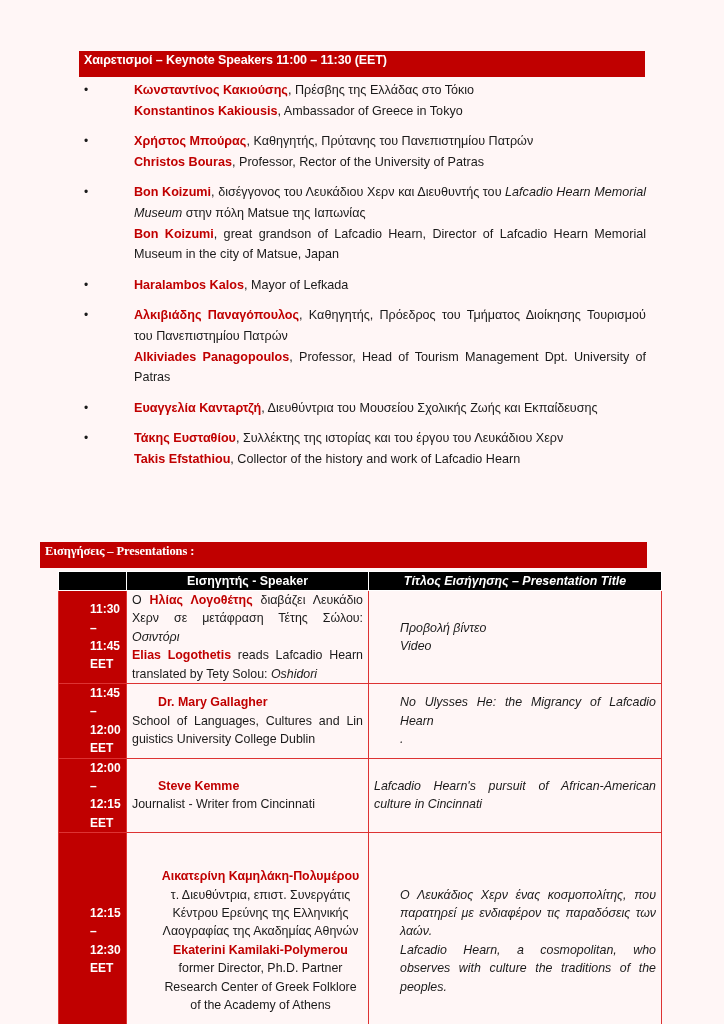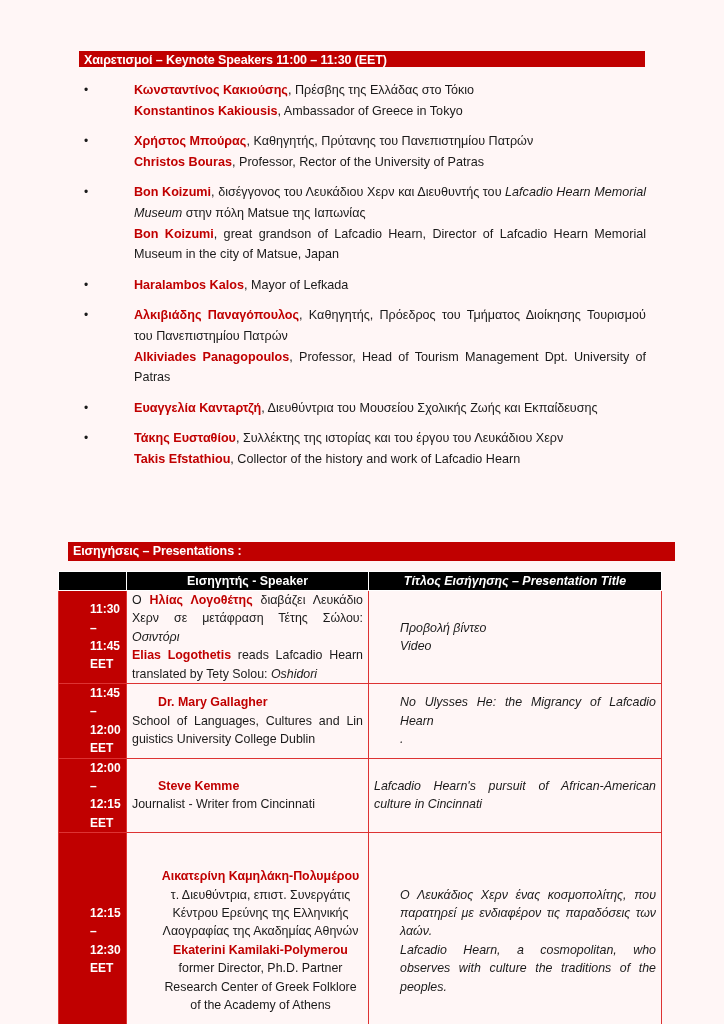--- a/index.html
+++ b/index.html
@@ -5,22 +5,22 @@
   html, body { margin:0; padding:0; }
   body {
     width:724px; height:1024px; background:#fff6f6; position:relative; overflow:hidden;
     font-family:"Liberation Sans", sans-serif; color:#1a1a1a;
   }
   .bar {
     position:absolute; background:#c00000; color:#fff; font-weight:bold;
     font-size:12.5px; line-height:19px; padding-left:5px; box-sizing:border-box;
     letter-spacing:-0.1px;
   }
-  #bar1 { left:79px; top:51px; width:566px; height:16px; }
-  #bar2 { left:68px; top:542px; width:607px; height:19px; }
+  #bar1 { left:79px; top:51px; width:566px; height:26px; }
+  #bar2 { left:40px; top:542px; width:607px; height:26px;font-family:Liberation Serif, serif; }
 
   .speakers { position:absolute; left:80px; top:80px; width:566px; margin:0; padding:0; list-style:none; }
   .speaker { position:relative; padding-left:28px; font-size:12.6px; line-height:20.6px; margin-bottom:10px; text-align:justify; }
   .speaker .bullet { position:absolute; left:4px; top:0; font-size:12px; }
   .red { color:#c00000; font-weight:bold; }
   .it { font-style:italic; }
   .line { display:block;padding-left:26px; }
 
   table.pres {
     position:absolute; left:58px; top:571px; width:603px; border-collapse:collapse;

